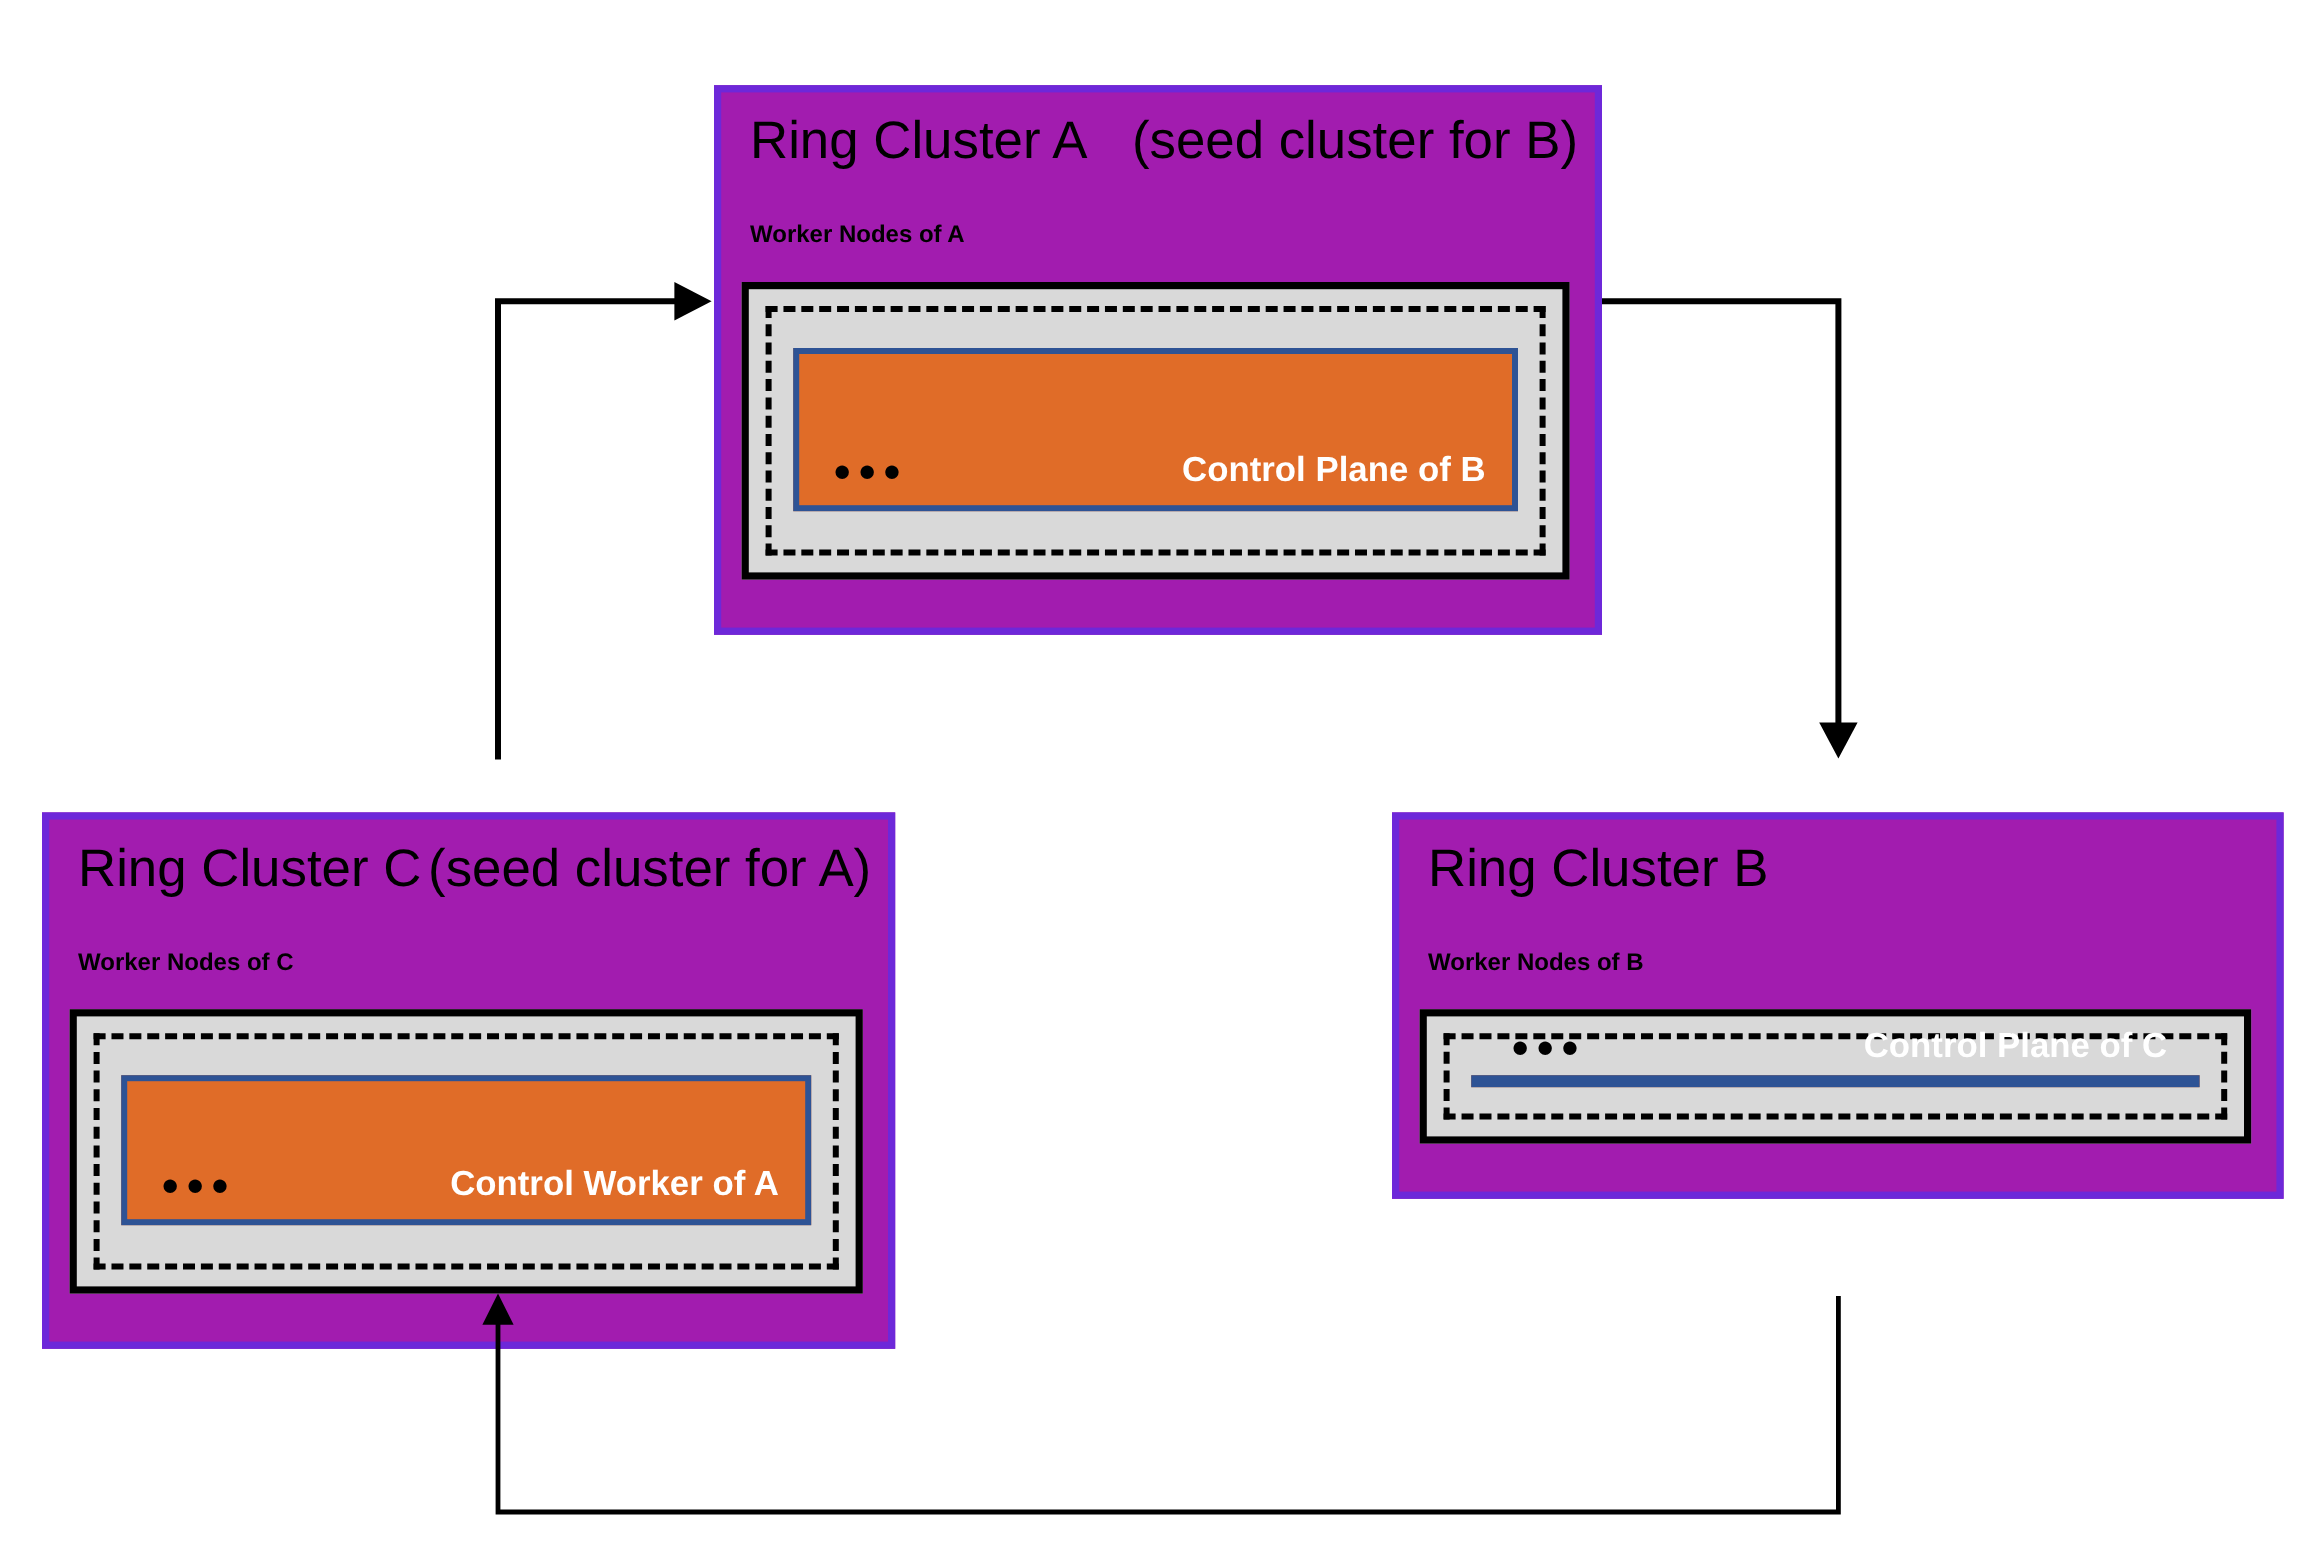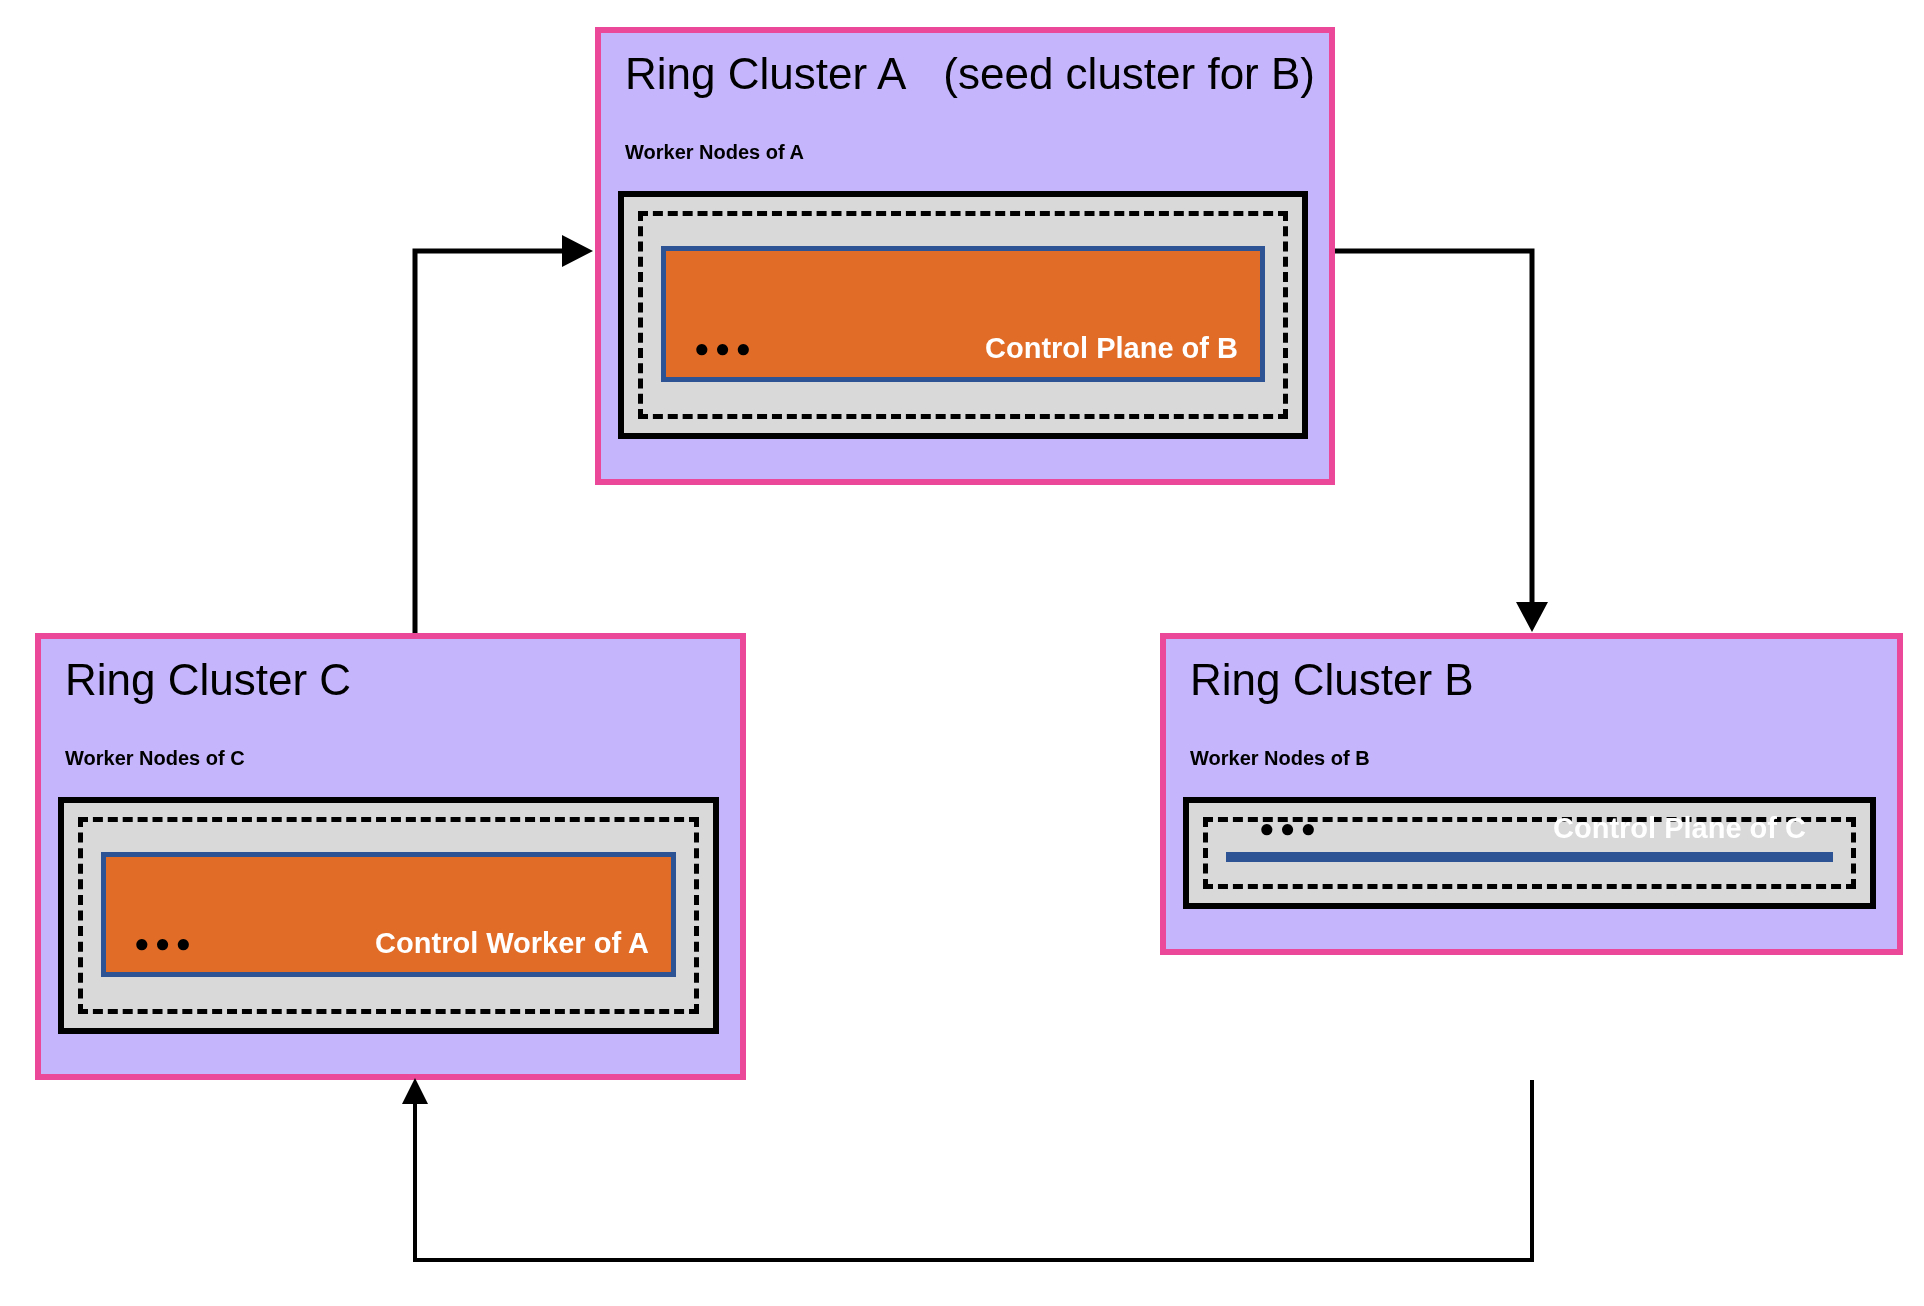--- a/index.html
+++ b/index.html
@@ -2,21 +2,21 @@
 <html><head>
 <meta charset="utf-8">
 <style>
   html,body{margin:0;padding:0;background:#ffffff;}
   body{
     width:1924px;height:1306px;position:relative;overflow:hidden;
     font-family:"Liberation Sans", sans-serif;color:#000;
   }
   .cluster{
     position:absolute;box-sizing:border-box;
-    background:#c4b5fd;border:6px solid #ec4899;
+    background:#a21caf;border:6px solid #6d28d9;margin-top:44px;
   }
   #cluster-a{left:595px;top:27px;width:740px;height:458px;}
   #cluster-c{left:35px;top:633px;width:711px;height:447px;}
   #cluster-b{left:1160px;top:633px;width:743px;height:322px;}
   .title{
     position:absolute;top:16px;left:24px;right:14px;
     display:flex;justify-content:space-between;align-items:baseline;
     font-size:44px;line-height:1.15;white-space:nowrap;
   }
   .worker-label{
@@ -62,20 +62,21 @@
         <span class="dots">●●●</span>
         <span class="cp-label">Control Plane of B</span>
       </div>
     </div>
   </div>
 </div>
 
 <div class="cluster" id="cluster-c">
   <div class="title">
     <span>Ring Cluster C</span>
+    <span>(seed cluster for A)</span>
   </div>
   <div class="worker-label">Worker Nodes of C</div>
   <div class="panel">
     <div class="dashed-region">
       <div class="control-plane">
         <span class="dots">●●●</span>
         <span class="cp-label">Control Worker of A</span>
       </div>
     </div>
   </div>

